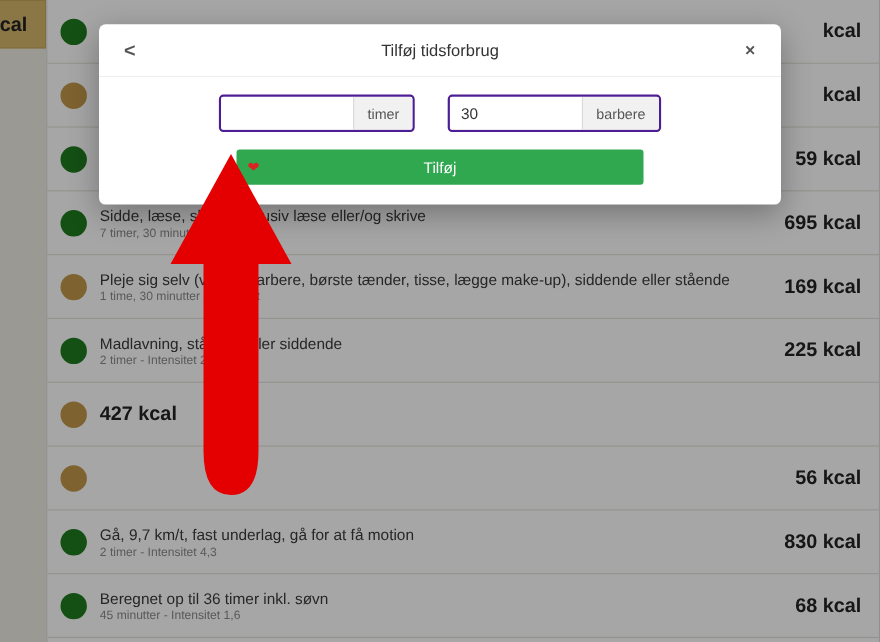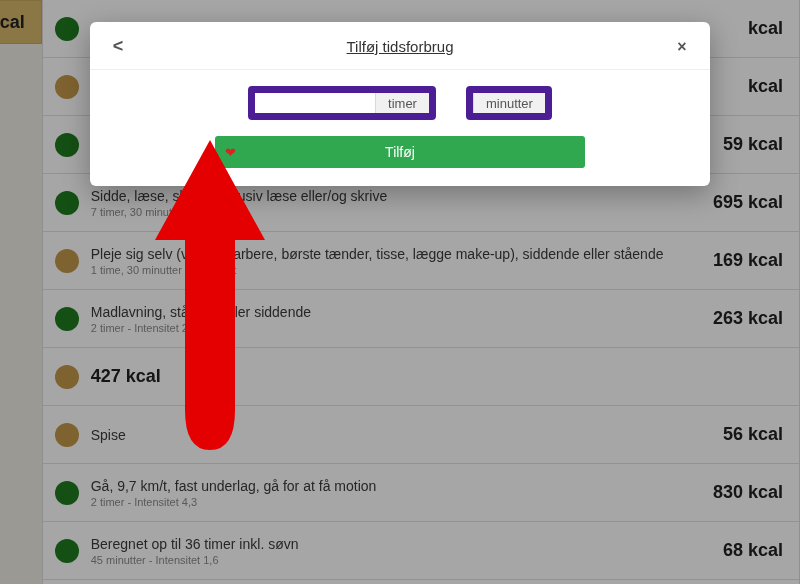--- a/index.html
+++ b/index.html
@@ -52,27 +52,27 @@
     display: flex; align-items: center; justify-content: space-between;
     padding: 14px 16px 12px 16px;
     border-bottom: 1px solid #eee;
   }
   .modal-back, .modal-close {
     width: 24px; text-align: center;
     font-size: 18px; color: #555; cursor: pointer;
     font-weight: 600;
   }
   .modal-close { font-size: 16px; }
-  .modal-title { font-size: 15px; color: #333; text-decoration: underline; }
+  .modal-title { font-size: 15px; color: #333; }
 
   .modal-body { padding: 16px 16px 0 16px; }
   .input-row { display: flex; gap: 30px; justify-content: center; }
   .input-group {
     display: flex; align-items: stretch;
-    border: 7px solid #4c1d95; border-radius: 4px; overflow: hidden;
+    border: 2px solid #4c1d95; border-radius: 4px; overflow: hidden;
     height: 34px;
   }
   .input-group input {
     border: none; outline: none;
     width: 120px; padding: 0 10px;
     font-size: 14px; color: #333;
   }
   .input-group .unit {
     background: #f1f1f1;
     border-left: 1px solid #d9d9d9;
@@ -152,30 +152,29 @@
           <div class="row-sub">1 time, 30 minutter - Intensitet</div>
         </div>
         <div class="row-kcal">169 kcal</div>
       </div>
       <div class="row">
         <div class="dot green"></div>
         <div class="row-text">
           <div class="row-title">Madlavning, stående eller siddende</div>
           <div class="row-sub">2 timer - Intensitet 2</div>
         </div>
-        <div class="row-kcal">263 kcal</div>
+        <div class="row-kcal">225 kcal</div>
       </div>
       <div class="row">
         <div class="dot tan"></div>
         <div class="row-kcal">427 kcal</div>
       </div>
       <div class="row">
         <div class="dot tan"></div>
         <div class="row-text">
-          <div class="row-title">Spise</div>
         </div>
         <div class="row-kcal">56 kcal</div>
       </div>
       <div class="row">
         <div class="dot green"></div>
         <div class="row-text">
           <div class="row-title">Gå, 9,7 km/t, fast underlag, gå for at få motion</div>
           <div class="row-sub">2 timer - Intensitet 4,3</div>
         </div>
         <div class="row-kcal">830 kcal</div>
@@ -200,21 +199,22 @@
     <div class="modal-title">Tilføj tidsforbrug</div>
     <div class="modal-close">×</div>
   </div>
   <div class="modal-body">
     <div class="input-row">
       <div class="input-group">
         <input type="text" value="" style="">
         <div class="unit">timer</div>
       </div>
       <div class="input-group">
-        <div class="unit">minutter</div>
+        <input type="text" value="30" style="">
+        <div class="unit">barbere</div>
       </div>
     </div>
     <button class="add-btn">
       <span class="heart">❤</span>
       <span>Tilføj</span>
     </button>
   </div>
 </div>
 
 <svg class="arrow" viewBox="0 0 120 320">

